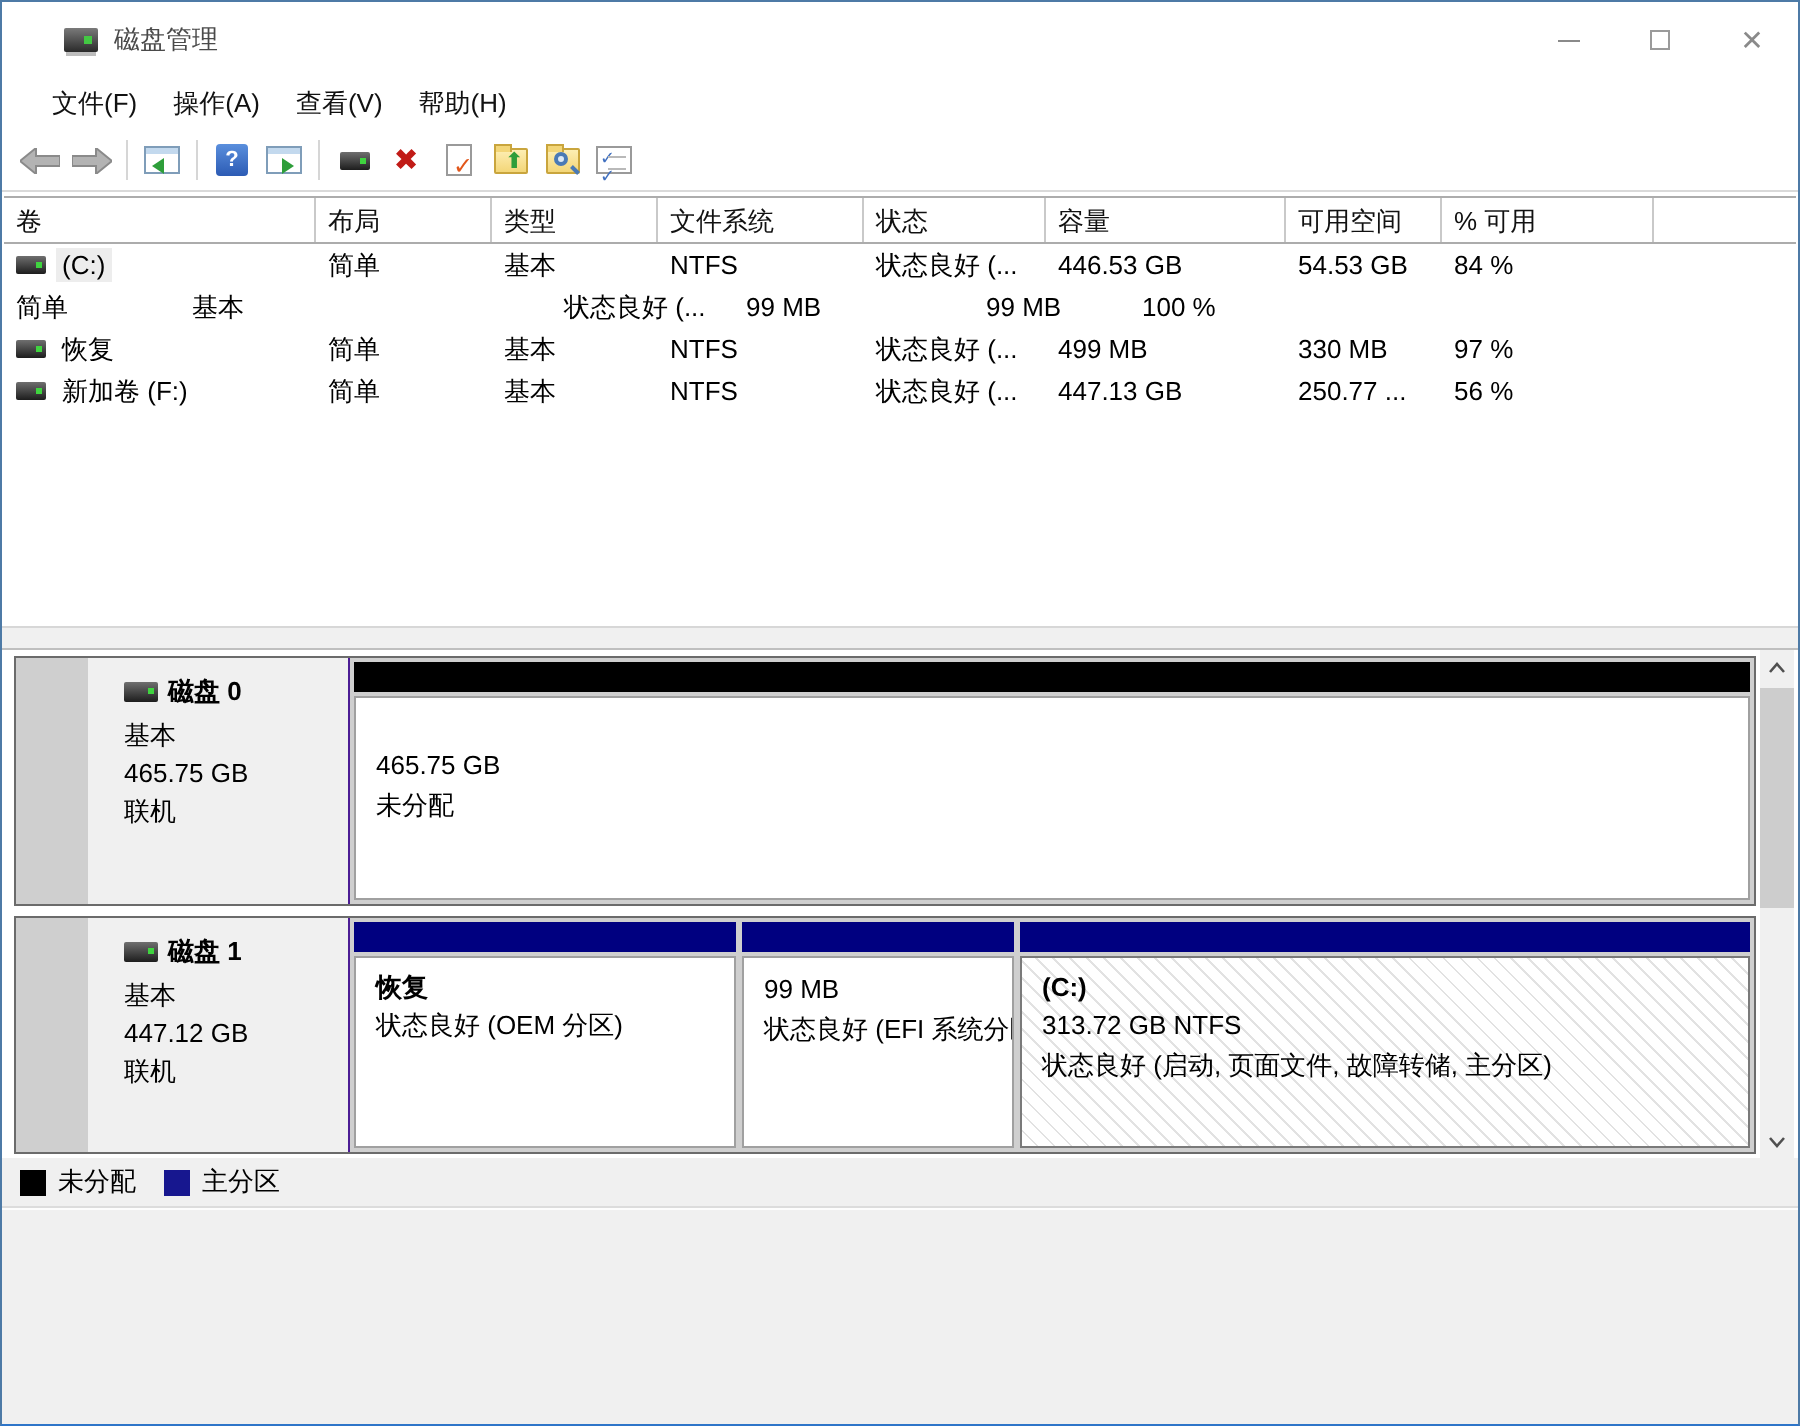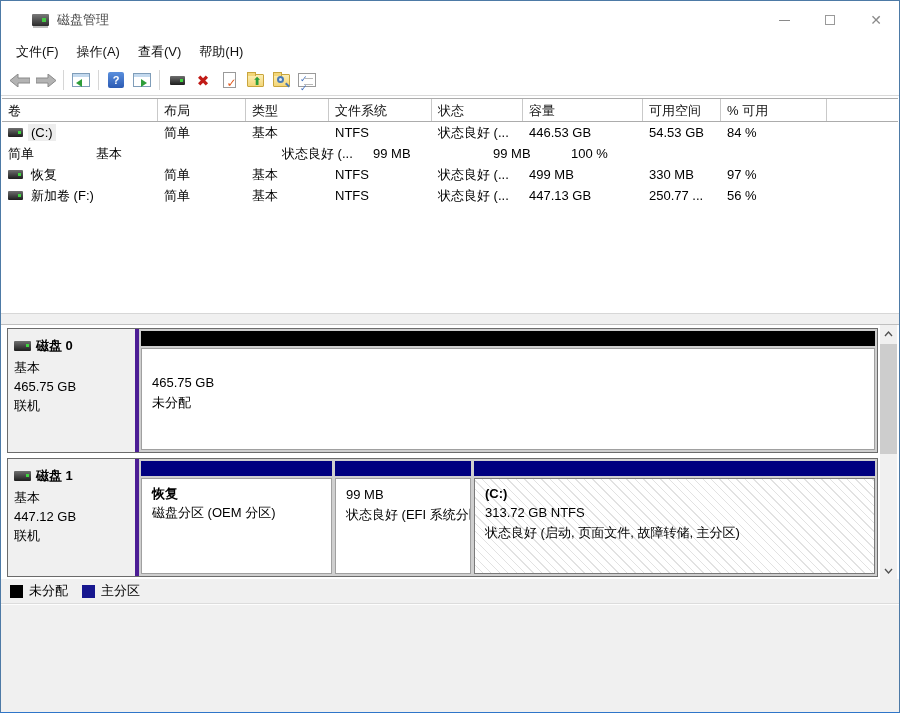--- a/index.html
+++ b/index.html
@@ -11,21 +11,21 @@
   .app-ico { width:17px; height:12px; background:linear-gradient(#7a7a7a,#2a2a2a); border-radius:1px; position:relative; margin-right:8px; box-shadow:0 3px 0 -1px #bdbdbd; }
   .app-ico::after { content:""; position:absolute; right:3px; top:4px; width:4px; height:4px; background:#43c843; }
   .title-text { font-size:13px; color:#4a4a4a; }
   .win-controls { margin-left:auto; display:flex; height:100%; }
   .wc { width:46px; height:100%; display:flex; align-items:center; justify-content:center; color:#707070; }
   .wc-min-glyph { width:11px; height:1px; background:#8a8a8a; display:inline-block; }
   .wc-max-glyph { width:10px; height:10px; border:1px solid #9a9a9a; display:inline-block; }
   .wc-close-glyph { font-size:14px; color:#8a8a8a; line-height:1; }
 
   
-  .menubar { height:26px; display:flex; align-items:center; padding-left:6px; background:#fff; flex:0 0 auto; }
+  .menubar { height:26px; display:flex; align-items:center; padding-left:16px; background:#fff; flex:0 0 auto; }
   .menu-item { font-size:13px; color:#111; padding:3px 9px; }
 
   
   .toolbar { height:31px; display:flex; align-items:center; padding-left:6px; background:#fff; border-bottom:1px solid #d9d9d9; flex:0 0 auto; }
   .tb-btn { width:26px; height:24px; display:flex; align-items:center; justify-content:center; }
   .tb-sep { width:1px; height:20px; background:#d6d6d6; margin:0 4px; }
   .nav-arrow { width:20px; height:13px; }
   .win-ico { width:18px; height:14px; border:1px solid #7f9db9; background:#fff; position:relative; }
   .win-ico::before { content:""; position:absolute; left:0; top:0; right:0; height:3px; background:#c3d9ee; }
   .win-ico .tri-l { position:absolute; left:3px; top:5px; width:0; height:0; border-top:4px solid transparent; border-bottom:4px solid transparent; border-right:6px solid #2e9e3a; }
@@ -57,21 +57,21 @@
   .cell .hdd-ico { margin-right:5px; flex:0 0 auto; }
 
   
   .splitter { height:12px; background:#f0f0f0; border-top:1px solid #d7d7d7; border-bottom:1px solid #bfbfbf; flex:0 0 auto; }
 
   
   .graphic { height:254px; background:#fff; position:relative; flex:0 0 auto; padding:3px 21px 0 6px; }
   .disk-row { display:flex; border:1px solid #6b6b6b; background:#cfcfcf; }
   .disk-row.d0 { height:125px; }
   .disk-row.d1 { height:119px; margin-top:5px; }
-  .disk-head { width:131px; flex:0 0 auto; background:#f0f0f0; border-right:4px solid #4c1d95; padding:8px 10px 0 6px; }
+  .disk-head { width:131px; flex:0 0 auto; background:#f0f0f0; border-right:1px solid #4c1d95; padding:8px 10px 0 18px;margin-left:36px; }
   .disk-name-line { display:flex; align-items:center; margin-bottom:3px; }
   .disk-name-line .hdd-ico { width:17px; height:10px; margin-right:5px; }
   .disk-name { font-size:13px; font-weight:bold; color:#000; }
   .disk-line { font-size:13px; color:#000; line-height:19px; }
   .parts { flex:1 1 auto; display:flex; padding:2px; gap:3px; min-width:0; }
   .part { display:flex; flex-direction:column; min-width:0; }
   .part-bar { height:15px; flex:0 0 auto; }
   .part-body { flex:1 1 auto; margin-top:2px; background:#fff; border:1px solid #a0a0a0; padding:6px 10px; overflow:hidden; }
   .part-body.hatched { background:repeating-linear-gradient(45deg,#ffffff 0px,#ffffff 5px,#e2e2e2 5px,#e2e2e2 6px); border-color:#7a7a7a; }
   .part:only-child .part-body { padding-top:24px; }
@@ -279,21 +279,21 @@
             </div>
       <div class="disk-line">基本</div>
       <div class="disk-line">447.12 GB</div>
       <div class="disk-line">联机</div>
     </div>
     <div class="parts">
   <div class="part" style="width: 191px;">
     <div class="part-bar" style="background: rgb(0, 0, 128);"></div>
     <div class="part-body">
       <div class="part-title">恢复</div>
-      <div class="part-line">磁盘分区 (OEM 分区)</div>
+      <div class="part-line">状态良好 (OEM 分区)</div>
     </div>
   </div>
 
   <div class="part" style="width: 136px;">
     <div class="part-bar" style="background: rgb(0, 0, 128);"></div>
     <div class="part-body">
 
       <div class="part-line">99 MB</div>
       <div class="part-line">状态良好 (EFI 系统分区)</div>
     </div>

